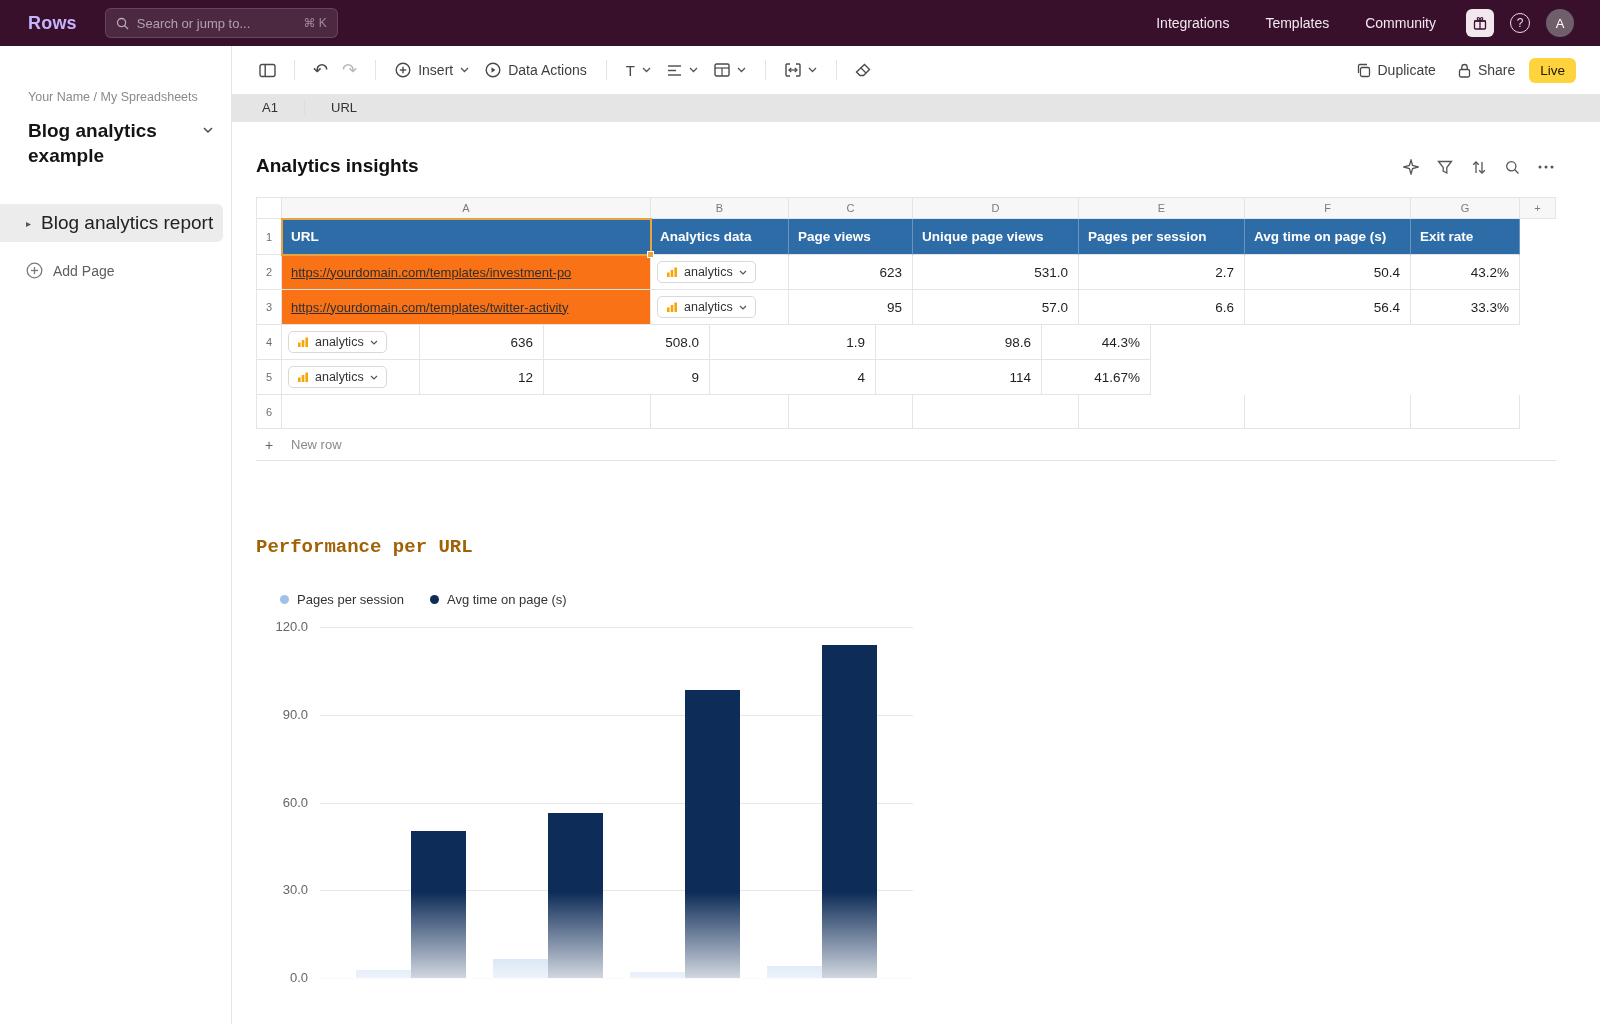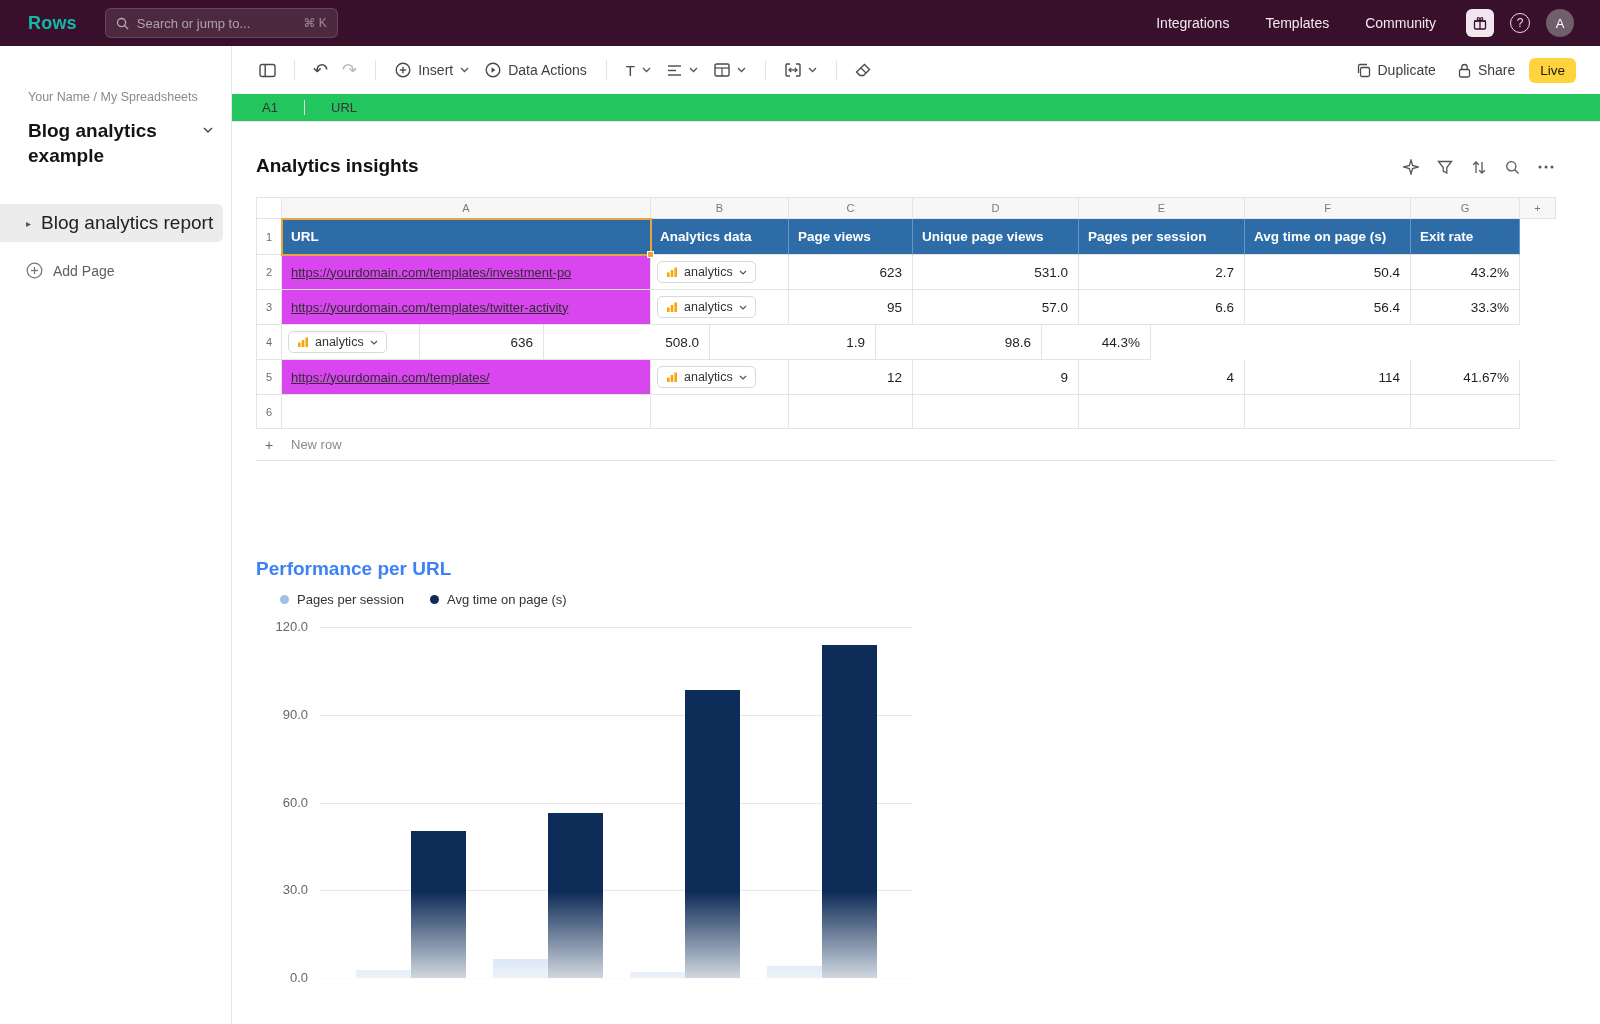--- a/index.html
+++ b/index.html
@@ -2,21 +2,21 @@
 <html><head>
 <meta charset="utf-8">
 <style>
   * { box-sizing: border-box; margin: 0; padding: 0; }
   html,body { width:1600px; height:1024px; overflow:hidden; background:#fff;
     font-family:"Liberation Sans","DejaVu Sans",sans-serif; color:#1f1f1f; }
 
   
   .topbar { position:absolute; top:0; left:0; width:1600px; height:46px;
     background:#38102C; display:flex; align-items:center; z-index:50; }
-  .logo { margin-left:28px; color:#14b8a6; font-weight:700; font-size:18px; letter-spacing:.2px; }
+  .logo { margin-left:28px; color:#c4b5fd; font-weight:700; font-size:18px; letter-spacing:.2px; }
   .searchbox { margin-left:28px; width:233px; height:30px; border-radius:6px;
     background:rgba(255,255,255,0.10); border:1px solid rgba(255,255,255,0.14);
     display:flex; align-items:center; padding:0 10px; cursor:text; }
   .searchbox .sicon { width:13px; height:13px; margin-right:8px; flex:0 0 auto; }
   .search-ph { color:rgba(255,255,255,0.55); font-size:13px; flex:1; white-space:nowrap; }
   .kbd { color:rgba(255,255,255,0.45); font-size:12px; margin-left:8px; }
   .topnav { margin-left:auto; display:flex; align-items:center; gap:36px; }
   .topnav .navitem { color:#F2E8EE; font-size:14px; cursor:pointer; white-space:nowrap; }
   .topicons { display:flex; align-items:center; gap:16px; margin-left:30px; margin-right:26px; }
   .giftbtn { width:28px; height:28px; border-radius:6px; background:#F3E7EE;
@@ -51,21 +51,21 @@
   .tdiv { width:1px; height:20px; background:#E3E3E3; margin:0 11px; }
   .glyph { font-size:18px; color:#4A4A4A; line-height:1; }
   .glyph.disabled { color:#B9B9B9; }
   .toolbar-right { margin-left:auto; display:flex; align-items:center; gap:6px; margin-right:24px; }
   .livebtn { background:#FFD33D; color:#201A00; font-size:13.5px; font-weight:500;
     border-radius:6px; padding:5px 11px; cursor:pointer; }
   .chev { display:inline-block; }
 
   
   .fbar { position:absolute; top:94px; left:232px; right:0; height:28px;
-    border-bottom:1px solid #E6E6E6; display:flex; align-items:center; background:#22c55e; font-size:13px; }
+    border-bottom:1px solid #E6E6E6; display:flex; align-items:center; background:#e5e5e5; font-size:13px; }
   .cellref { margin-left:30px; width:42px; color:#333; }
   .fdiv { width:1px; height:15px; background:#DDD; }
   .fvalue { margin-left:26px; color:#333; flex:1; cursor:text; }
 
   
   .content { position:absolute; top:122px; left:232px; right:0; bottom:0; background:#fff; overflow:hidden; }
   .sheettitle { position:absolute; top:33px; left:24px; font-size:19px; font-weight:700; color:#111; }
   .titleicons { position:absolute; top:37px; right:46px; display:flex; align-items:center; gap:18px; }
   .ticon { cursor:pointer; display:flex; }
 
@@ -80,34 +80,34 @@
   .cE{width:166px}.cF{width:166px}.cG{width:109px}.cP{width:36px}
   .letters .cell { height:22px; background:#F7F7F7; justify-content:center;
     font-size:11px; color:#7A7A7A; border-top:1px solid #E4E4E4; }
   .hrow .cell { height:36px; }
   .hcell { background:#2E6CA8 !important; color:#fff; font-weight:700;
     padding-left:9px; border-right:1px solid rgba(255,255,255,0.28); }
   .hrow .gut, .erow .cell, .trow .gut { background:#fff; }
   .selected { outline:2px solid #E9A440; outline-offset:-1px; position:relative; overflow:visible; z-index:3; }
   .handle { position:absolute; right:-4px; bottom:-4px; width:7px; height:7px;
     background:#E9A440; border:1px solid #fff; }
-  .urlcell { padding-left:9px; background:#d946ef; }
+  .urlcell { padding-left:9px; background:#f97316; }
   .link { color:#2F2F2F; text-decoration:underline; font-size:13px; white-space:nowrap; cursor:pointer; }
   .num { justify-content:flex-end; padding-right:10px; }
   .chip { display:inline-flex; align-items:center; gap:6px; border:1px solid #D9D9D9;
     border-radius:5px; background:#fff; padding:3px 8px; margin-left:6px; cursor:pointer; }
   .chiplabel { font-size:12.5px; color:#333; }
   .erow .cell { height:34px; }
   .newrow { display:flex; align-items:center; height:32px; border-bottom:1px solid #E4E4E4;
     width:1300px; cursor:pointer; }
   .nr-plus { width:26px; text-align:center; color:#666; font-size:14px; }
   .nr-label { margin-left:9px; color:#8A8A8A; font-size:13px; }
 
   
-  .charttitle { position:absolute; top:436px; left:24px; font-size:19px; font-weight:700; color:#3b82f6; }
+  .charttitle { position:absolute; top:414px; left:24px; font-size:19px; font-weight:700; color:#a16207;font-family:Liberation Mono, monospace; }
   .legend { position:absolute; top:470px; left:48px; display:flex; align-items:center; gap:26px; }
   .legenditem { display:flex; align-items:center; gap:8px; font-size:13px; color:#333; }
   .ldot { width:9px; height:9px; border-radius:50%; }
   .chart { position:absolute; top:498px; left:24px; width:700px; height:430px; }
   .ylab { position:absolute; width:52px; text-align:right; font-size:13px; color:#666; }
   .gline { position:absolute; left:64px; width:593px; height:1px; background:#E8E8E8; }
   .bar { position:absolute; width:55px; }
   .fade { position:absolute; left:64px; top:272px; width:593px; height:158px;
     background:linear-gradient(to bottom, rgba(255,255,255,0) 0%, rgba(255,255,255,0.92) 62%, #fff 80%); }
 </style>
@@ -399,23 +399,20 @@
             </span>
           </div>
           <div class="cell cC num">636</div>
           <div class="cell cD num">508.0</div>
           <div class="cell cE num">1.9</div>
           <div class="cell cF num">98.6</div>
           <div class="cell cG num">44.3%</div>
         </div>
         <div class="trow">
           <div class="cell gut">5</div>
-          <div class="cell cA urlcell">
-            <span class="link">https://yourdomain.com/templates/</span>
-          </div>
           <div class="cell cB">
             <span class="chip">
               <svg width="12" height="12" viewBox="0 0 12 12">
                 <rect x="1" y="6.5" width="2.6" height="4.5" fill="#F6A609"></rect>
                 <rect x="4.7" y="4" width="2.6" height="7" fill="#F6A609"></rect>
                 <rect x="8.4" y="1.5" width="2.6" height="9.5" fill="#F6A609"></rect>
               </svg>
               <span class="chiplabel">analytics</span>
               <svg width="8" height="5" viewBox="0 0 8 5">
                 <path d="M1 1 L4 4 L7 1" stroke="#555" fill="none" stroke-width="1.2"></path>

